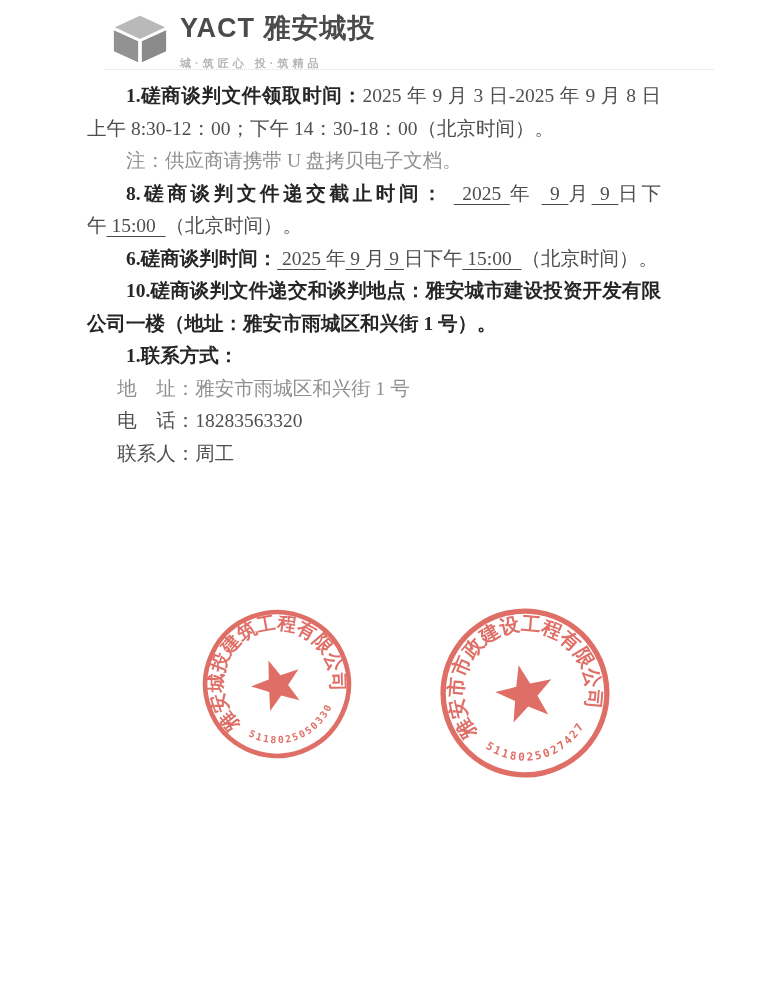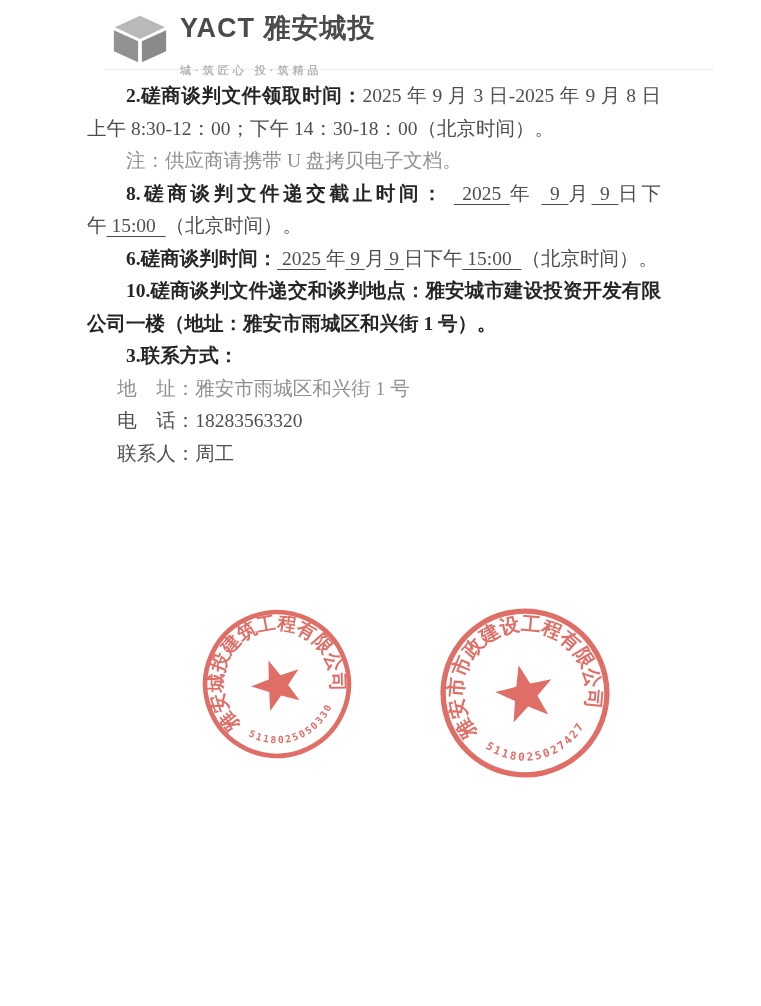--- a/index.html
+++ b/index.html
@@ -10,21 +10,21 @@
 
   
   .logo { position:absolute; left:112px; top:13px; display:flex; align-items:flex-start; gap:12px; }
   .logo-cube { width:56px; height:52px; display:block; }
   .logo-text { display:flex; flex-direction:column; }
   .brand {
     font-family:"Liberation Sans","DejaVu Sans",sans-serif; font-weight:bold;
     font-size:27px; color:#4b4b4b; letter-spacing:1px; line-height:30px;
   }
   .slogan {
-    margin-top:20px; font-family:"Liberation Sans","DejaVu Sans",sans-serif;
+    margin-top:13px; font-family:"Liberation Sans","DejaVu Sans",sans-serif;
     font-size:11px; color:#b5b5b5; letter-spacing:4px; font-weight:bold;
   }
   .header-rule { position:absolute; left:104px; right:48px; top:69px; border-top:1px dotted #dcdcdc; }
 
   
   .doc-body {
     position:absolute; left:87px; top:80px; width:574px;
     font-size:19.5px; line-height:32.5px; color:#4e4e4e; text-align:justify;
   }
   .para { margin:0; text-indent:2em; }
@@ -72,26 +72,26 @@
     </svg>
     <div class="logo-text">
       <div class="brand">YACT 雅安城投</div>
       <div class="slogan">城·筑匠心  投·筑精品</div>
     </div>
   </header>
 
   <div class="header-rule"></div>
 
   <main class="doc-body" id="doc-body">
-      <p class="para"><span class="seg bold">2.磋商谈判文件领取时间：</span><span class="seg">2025 年 9 月 3 日-2025 年 9 月 8 日上午 8:30-12：00；下午 14：30-18：00（北京时间）。</span></p>
+      <p class="para"><span class="seg bold">1.磋商谈判文件领取时间：</span><span class="seg">2025 年 9 月 3 日-2025 年 9 月 8 日上午 8:30-12：00；下午 14：30-18：00（北京时间）。</span></p>
       <p class="para"><span class="seg light">注：供应商请携带 U 盘拷贝电子文档。</span></p>
       <p class="para"><span class="seg bold">8.磋商谈判文件递交截止时间：</span><span class="seg">&nbsp;</span><span class="seg und">&nbsp;2025&nbsp;</span><span class="seg">年&nbsp;</span><span class="seg und">&nbsp;9&nbsp;</span><span class="seg">月</span><span class="seg und">&nbsp;9&nbsp;</span><span class="seg">日下午</span><span class="seg und">&nbsp;15:00&nbsp;&nbsp;</span><span class="seg">（北京时间）。</span></p>
       <p class="para"><span class="seg bold">6.磋商谈判时间：</span><span class="seg und">&nbsp;2025&nbsp;</span><span class="seg">年</span><span class="seg und">&nbsp;9&nbsp;</span><span class="seg">月</span><span class="seg und">&nbsp;9&nbsp;</span><span class="seg">日下午</span><span class="seg und">&nbsp;15:00&nbsp;&nbsp;</span><span class="seg">（北京时间）。</span></p>
       <p class="para"><span class="seg bold">10.磋商谈判文件递交和谈判地点：雅安城市建设投资开发有限公司一楼（地址：雅安市雨城区和兴街 1 号）。</span></p>
-      <p class="para"><span class="seg bold">3.联系方式：</span></p>
+      <p class="para"><span class="seg bold">1.联系方式：</span></p>
       <p class="para contact"><span class="seg light">地　址：雅安市雨城区和兴街 1 号</span></p>
       <p class="para contact"><span class="seg">电　话：18283563320</span></p>
       <p class="para contact"><span class="seg">联系人：周工</span></p>
     </main>
 
   <div class="stamp stamp-left">
     <svg viewBox="0 0 200 200" aria-hidden="true">
       <defs>
         <path id="arc0" d="M 36.6 129.6 A 70 70 0 1 1 163.4 129.6"></path>
         <path id="num0" d="M 28.6 126 A 76 76 0 0 0 171.4 126"></path>

